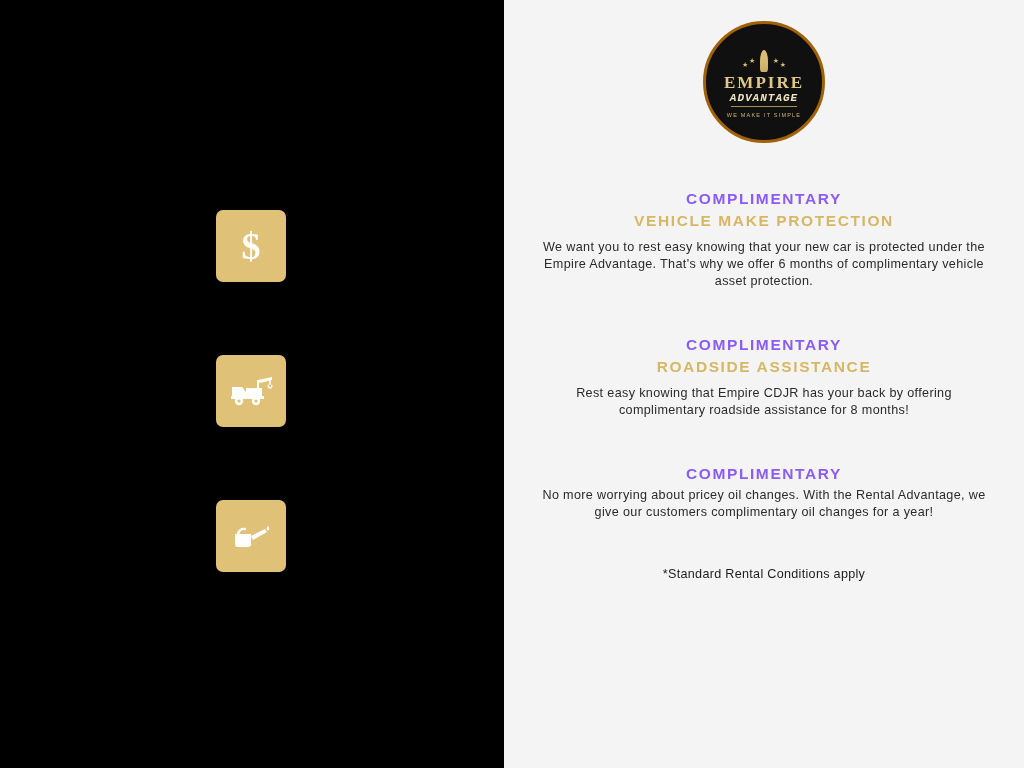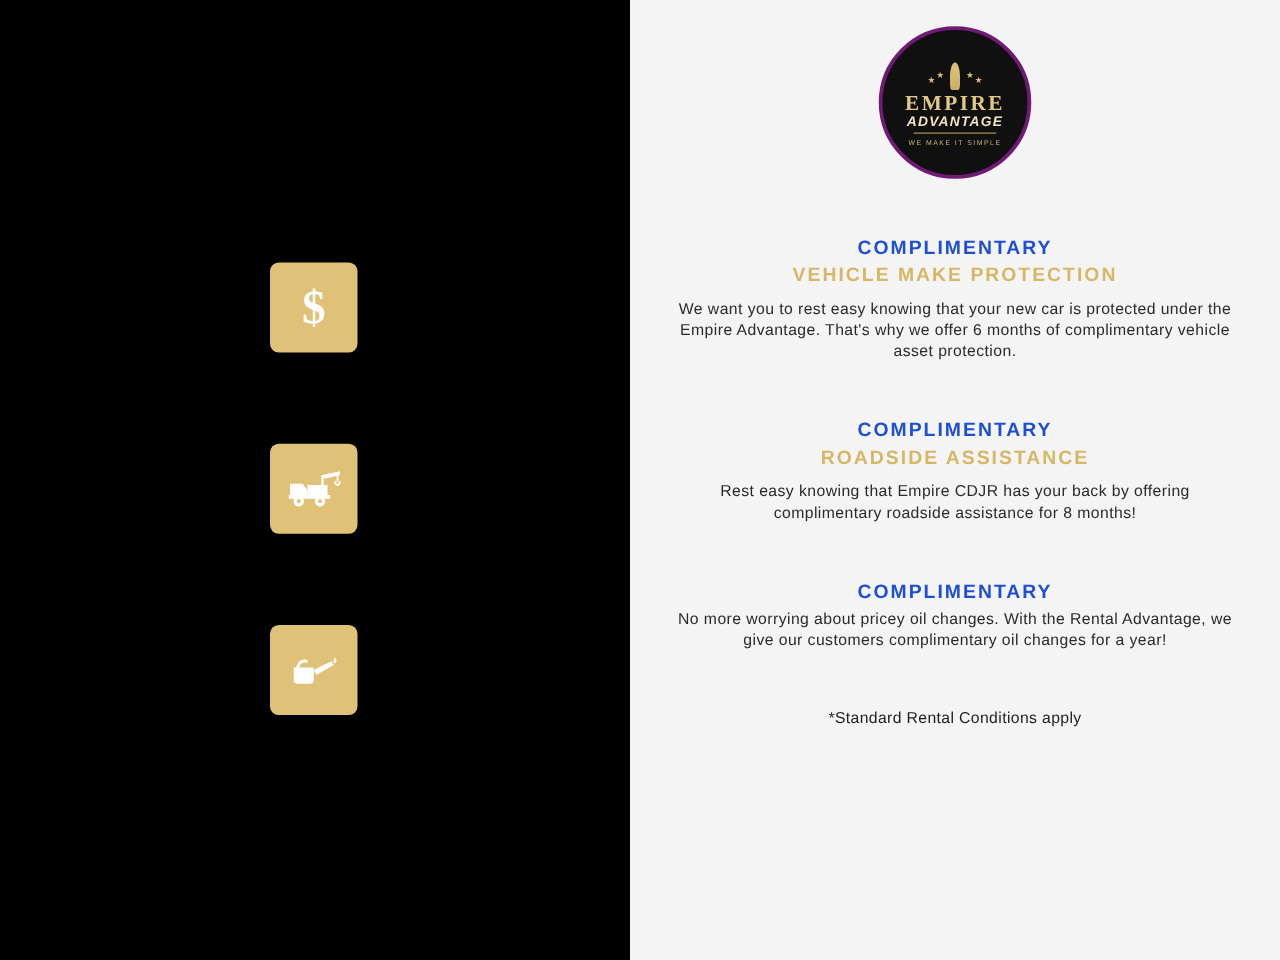--- a/index.html
+++ b/index.html
@@ -69,21 +69,21 @@
     left: 0;
     width: 520px;
     display: flex;
     justify-content: center;
   }
   .logo {
     width: 116px;
     height: 116px;
     border-radius: 50%;
     background: #111010;
-    border: 3px solid #701a75;
+    border: 3px solid #a16207;
     box-shadow: 0 0 0 2px #111010 inset;
     display: flex;
     flex-direction: column;
     align-items: center;
     justify-content: center;
     position: relative;
     text-align: right;
   }
   .logo-crest {
     position: relative;
@@ -114,21 +114,21 @@
     color: #e2c886;
     font-family: "Liberation Serif", serif;
     font-weight: bold;
     font-size: 17px;
     letter-spacing: 2px;
     line-height: 1.05;
     margin-top: 2px;
   }
   .logo-sub {
     color: #f0e3c0;
-    font-family: Liberation Sans, sans-serif;
+    font-family: Liberation Mono, monospace;
     font-style: italic;
     font-weight: bold;
     font-size: 11px;
     letter-spacing: 1px;
     line-height: 1.1;
   }
   .logo-tag {
     color: #cdb377;
     font-size: 5.5px;
     letter-spacing: 1.2px;
@@ -150,21 +150,21 @@
     box-sizing: border-box;
     text-align: center;
   }
   .block {
     margin-bottom: 46px;
   }
   .block:last-of-type {
     margin-bottom: 0;
   }
   .block .kicker {
-    color: #1d4ed8;
+    color: #8b5cf6;
     font-size: 15.5px;
     font-weight: bold;
     letter-spacing: 1.6px;
     margin: 0 0 4px;
   }
   .block .headline {
     color: #d6b765;
     font-size: 15.5px;
     font-weight: bold;
     letter-spacing: 1.6px;

